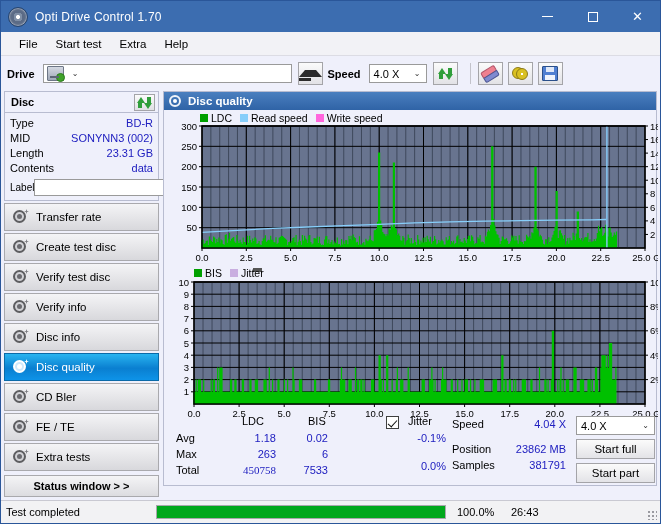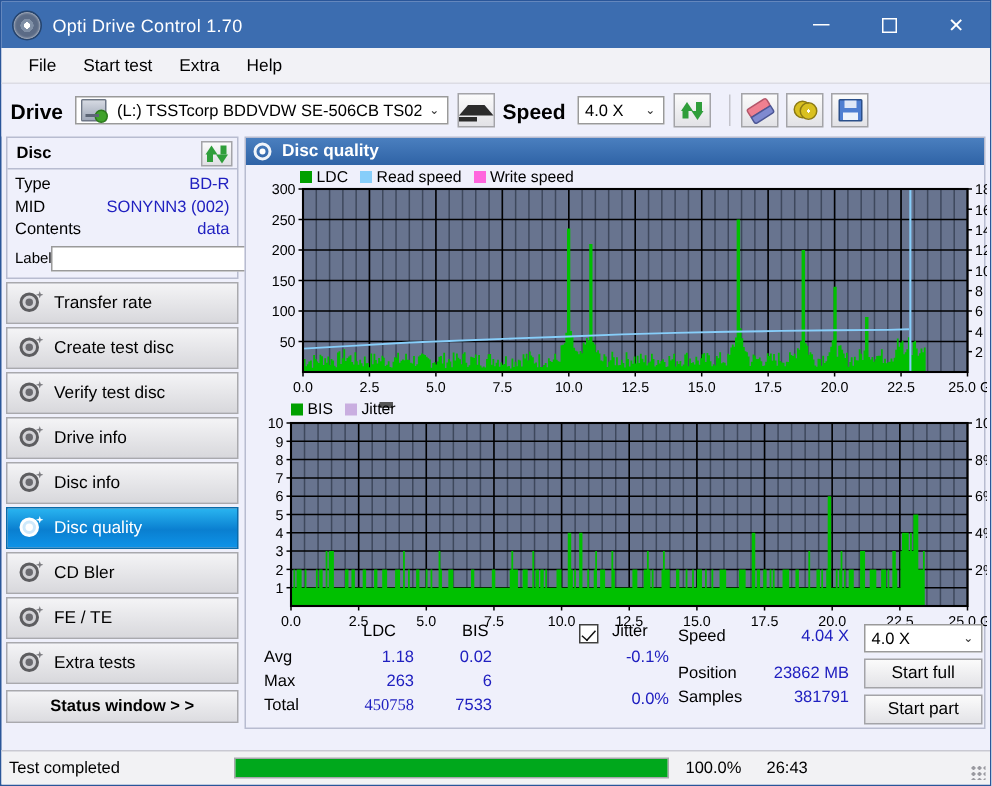--- a/index.html
+++ b/index.html
@@ -22,21 +22,21 @@
   .win-btn{width:45px;height:31px;display:flex;align-items:center;justify-content:center;color:#fff;font-size:13px;}
   .win-btn .mn{display:block;width:11px;height:1px;background:#fff;}
   .win-btn .mx{display:block;width:10px;height:10px;border:1px solid #fff;box-sizing:border-box;}
 
   
   .menubar{height:23px;background:#f2f2f6;display:flex;align-items:center;padding-left:9px;border-bottom:1px solid #dcdce4;}
   .menu-item{padding:3px 9px;color:#000;font-size:11.5px;}
 
   
   .toolbar{height:35px;background:#eff0fb;display:flex;align-items:center;padding:0 6px;box-sizing:border-box;}
-  .tb-label{font-weight:bold;font-size:14px;margin-right:8px;}
+  .tb-label{font-weight:bold;font-size:11px;margin-right:8px;}
   .combo{height:19px;background:#fff;border:1px solid #9a9a9a;display:flex;align-items:center;box-sizing:border-box;font-size:11px;}
   .combo .cbtxt{flex:1;padding-left:4px;white-space:nowrap;overflow:hidden;}
   .combo .cbar{width:17px;height:100%;display:flex;align-items:center;justify-content:center;color:#333;font-size:8px;}
   .drive-combo{width:249px;margin-right:6px;}
   .dico{width:15px;height:13px;margin:0 3px 0 3px;position:relative;flex:0 0 auto;
      background:linear-gradient(#d5d9e2,#9fa8b8);border:1px solid #6d7686;border-radius:1px;}
   .dico:after{content:"";position:absolute;left:2px;bottom:2px;width:9px;height:2px;background:#5d6676;}
   .dico:before{content:"";position:absolute;right:-2px;bottom:-2px;width:7px;height:7px;border-radius:50%;background:#3fa22a;border:1px solid #2c7a1c;}
   .tbtn{width:25px;height:23px;background:linear-gradient(#fbfbfb,#e2e2e6);border:1px solid #a4a4a8;
         display:flex;align-items:center;justify-content:center;box-sizing:border-box;margin-right:5px;}
@@ -152,21 +152,20 @@
     <div class="menu-item">File</div>
     <div class="menu-item">Start test</div>
     <div class="menu-item">Extra</div>
     <div class="menu-item">Help</div>
   </div>
 
   <div class="toolbar">
     <div class="tb-label">Drive</div>
     <div class="combo drive-combo">
       <div class="dico"></div>
-      <div class="cbtxt">(L:)  TSSTcorp BDDVDW SE-506CB TS02</div>
       <div class="cbar">⌄</div>
     </div>
     <div class="tbtn">
         <span class="eject"></span>
       </div>
     <div class="tb-label">Speed</div>
     <div class="combo speed-combo">
       <div class="cbtxt">4.0 X</div>
       <div class="cbar">⌄</div>
     </div>
@@ -214,20 +213,24 @@
         <div class="disc-rows">
           <div class="drow">
             <span class="k">Type</span>
             <span class="v">BD-R</span>
           </div>
           <div class="drow">
             <span class="k">MID</span>
             <span class="v">SONYNN3 (002)</span>
           </div>
           <div class="drow">
+            <span class="k">Length</span>
+            <span class="v">23.31 GB</span>
+          </div>
+          <div class="drow">
             <span class="k">Contents</span>
             <span class="v">data</span>
           </div>
           <div class="label-row">
             <span class="k">Label</span>
             <input class="lbl-input" type="text" value="" style="">
             <span class="ic-cd"></span>
           </div>
         </div>
       </div>
@@ -255,21 +258,21 @@
             <span class="spark"></span>
           </span>
         <span>Verify test disc</span>
       </div>
       <div class="navbtn">
         <span class="nic">
             <span class="ring"></span>
             <span class="dot"></span>
             <span class="spark"></span>
           </span>
-        <span>Drive info</span>
+        <span>Verify info</span>
       </div>
       <div class="navbtn">
         <span class="nic">
             <span class="ring"></span>
             <span class="dot"></span>
             <span class="spark"></span>
           </span>
         <span>Disc info</span>
       </div>
       <div class="navbtn active">

